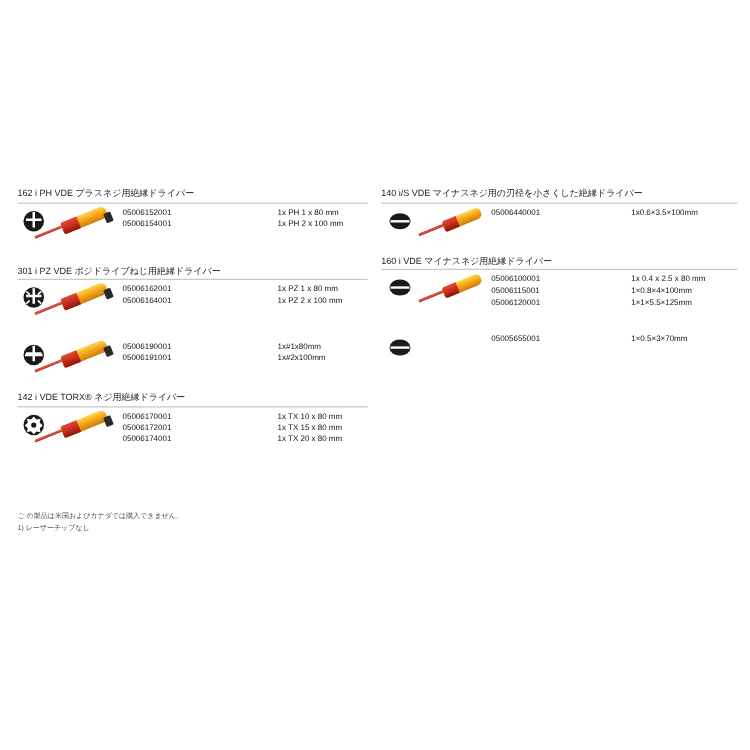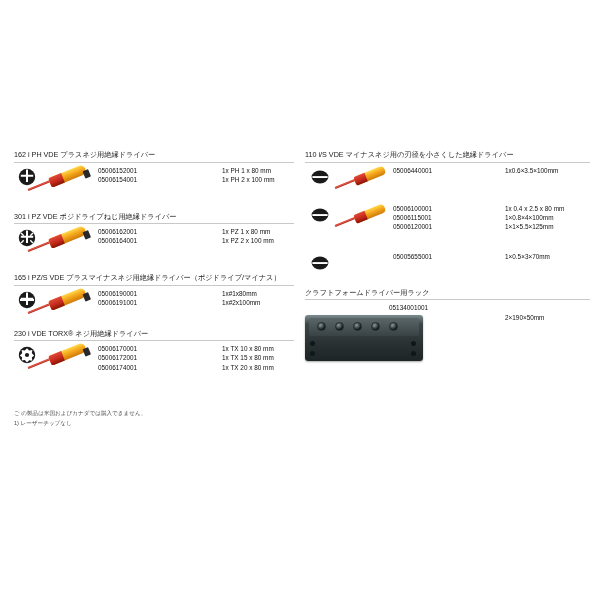--- a/index.html
+++ b/index.html
@@ -286,21 +286,20 @@
             <div class="cap"></div>
           </div>
           <div class="codes" style="white-space:pre-line">05006162001
 05006164001</div>
           <div class="dims" style="white-space:pre-line">1x PZ 1 x 80 mm
 1x PZ 2 x 100 mm</div>
         </div>
       </div>
 
       <div class="entry">
-        <div class="entry-title">165 i PZ/S VDE プラスマイナスネジ用絶縁ドライバー（ポジドライブ/マイナス）</div>
         <div class="entry-body" style="min-height:34px">
           <div class="bit">
             <svg width="18" height="18" viewBox="0 0 18 18">
               <circle cx="9" cy="9" r="8.2" fill="#1a1a1a"></circle>
               <path d="M8 1.6h2v5.2h5.2v2H10v5.2H8V8.8H2.8v-2H8z" fill="#ffffff"></path>
               <rect x="2" y="8" width="14" height="2" fill="#ffffff"></rect>
             </svg>
           </div>
           <div class="driver">
             <div class="shaft"></div>
@@ -309,21 +308,21 @@
             <div class="cap"></div>
           </div>
           <div class="codes" style="white-space:pre-line">05006190001
 05006191001</div>
           <div class="dims" style="white-space:pre-line">1x#1x80mm
 1x#2x100mm</div>
         </div>
       </div>
 
       <div class="entry">
-        <div class="entry-title">230 i VDE TORX® ネジ用絶縁ドライバー</div>
+        <div class="entry-title">142 i VDE TORX® ネジ用絶縁ドライバー</div>
         <div class="entry-body" style="min-height:46px">
           <div class="bit">
             <svg width="18" height="18" viewBox="0 0 18 18">
               <circle cx="9" cy="9" r="8.2" fill="#1a1a1a"></circle>
               <path d="M9 2.2l2.2 2.4 3.2-.6-.6 3.2 2.4 2.2-2.4 2.2.6 3.2-3.2-.6L9 16.4l-2.2-2.4-3.2.6.6-3.2L1.8 9.4 4.2 7.2l-.6-3.2 3.2.6z" fill="#ffffff"></path>
               <circle cx="9" cy="9" r="2.1" fill="#1a1a1a"></circle>
             </svg>
           </div>
           <div class="driver">
             <div class="shaft"></div>
@@ -338,39 +337,40 @@
 1x TX 15 x 80 mm
 1x TX 20 x 80 mm</div>
         </div>
       </div>
 
     </div>
 
     <div class="col col-right">
 
       <div class="entry">
-        <div class="entry-title">110 i/S VDE マイナスネジ用の刃径を小さくした絶縁ドライバー</div>
+        <div class="entry-title">140 i/S VDE マイナスネジ用の刃径を小さくした絶縁ドライバー</div>
         <div class="entry-body" style="min-height:32px">
           <div class="bit-r">
             <svg width="18" height="14" viewBox="0 0 18 14">
               <ellipse cx="9" cy="7" rx="8.4" ry="6.4" fill="#1a1a1a"></ellipse>
               <rect x="1.4" y="6.1" width="15.2" height="1.9" fill="#ffffff"></rect>
             </svg>
           </div>
           <div class="driver-r">
             <div class="shaft2"></div>
             <div class="handle2"></div>
             <div class="handle2-red"></div>
           </div>
           <div class="codes-r" style="white-space:pre-line">05006440001</div>
           <div class="dims-r" style="white-space:pre-line">1x0.6×3.5×100mm</div>
         </div>
       </div>
 
       <div class="entry">
+        <div class="entry-title">160 i VDE マイナスネジ用絶縁ドライバー</div>
         <div class="entry-body" style="min-height:42px">
           <div class="bit-r">
             <svg width="18" height="14" viewBox="0 0 18 14">
               <ellipse cx="9" cy="7" rx="8.4" ry="6.4" fill="#1a1a1a"></ellipse>
               <rect x="1.4" y="6.1" width="15.2" height="1.9" fill="#ffffff"></rect>
             </svg>
           </div>
           <div class="driver-r">
             <div class="shaft2"></div>
             <div class="handle2"></div>
@@ -391,39 +391,20 @@
             <svg width="18" height="14" viewBox="0 0 18 14">
               <ellipse cx="9" cy="7" rx="8.4" ry="6.4" fill="#1a1a1a"></ellipse>
               <rect x="1.4" y="6.1" width="15.2" height="1.9" fill="#ffffff"></rect>
             </svg>
           </div>
           <div class="codes-r" style="white-space:pre-line">05005655001</div>
           <div class="dims-r" style="white-space:pre-line">1×0.5×3×70mm</div>
         </div>
       </div>
 
-      <div class="entry">
-        <div class="entry-title">クラフトフォームドライバー用ラック</div>
-        <div class="entry-body" style="min-height:52px">
-          <div class="codes-r" style="left:84px;top:0;white-space:pre-line">05134001001</div>
-          <div class="dims-r" style="top:10px;white-space:pre-line">2×190×50mm</div>
-          <div class="rack" style="top:12px">
-            <div class="top"></div>
-            <div class="hole" style="left:12px; top:7px;"></div>
-            <div class="hole" style="left:30px; top:7px;"></div>
-            <div class="hole" style="left:48px; top:7px;"></div>
-            <div class="hole" style="left:66px; top:7px;"></div>
-            <div class="hole" style="left:84px; top:7px;"></div>
-            <div class="screwhole" style="left:5px; top:26px;"></div>
-            <div class="screwhole" style="left:106px; top:26px;"></div>
-            <div class="screwhole" style="left:5px; top:36px;"></div>
-            <div class="screwhole" style="left:106px; top:36px;"></div>
-          </div>
-        </div>
-      </div>
 
     </div>
 
     <div class="footnotes">
       <div>ご の製品は米国およびカナダでは購入できません。</div>
       <div>1) レーザーチップなし</div>
     </div>
 
   </div>
 </div>

